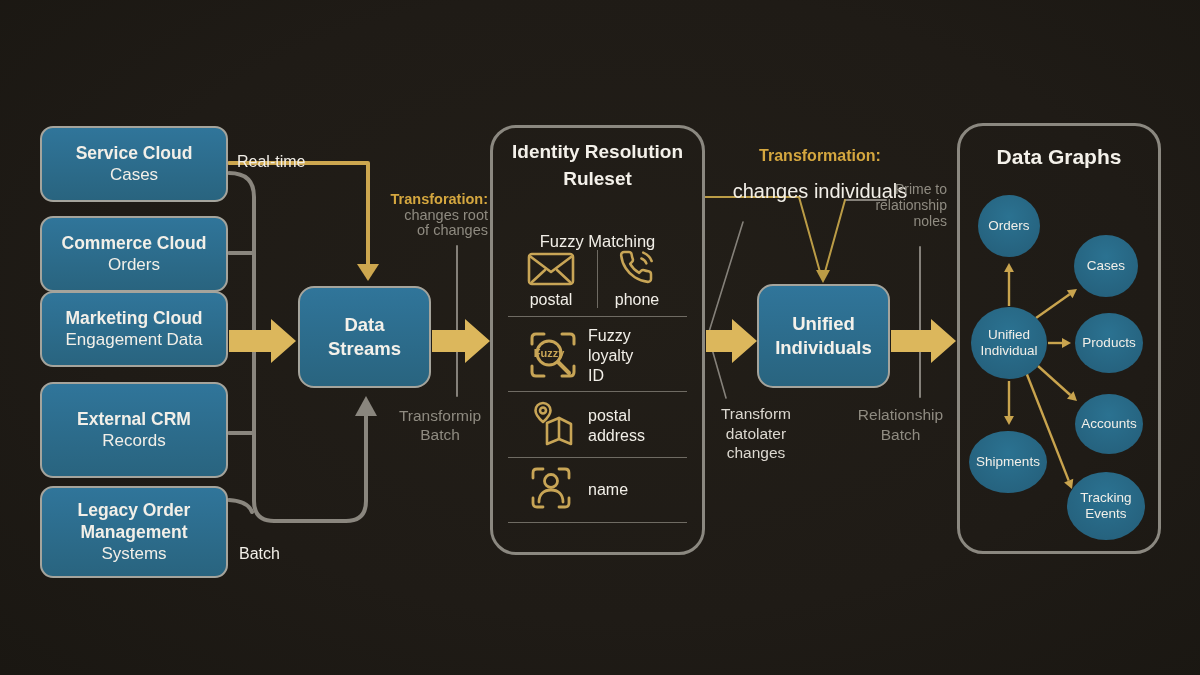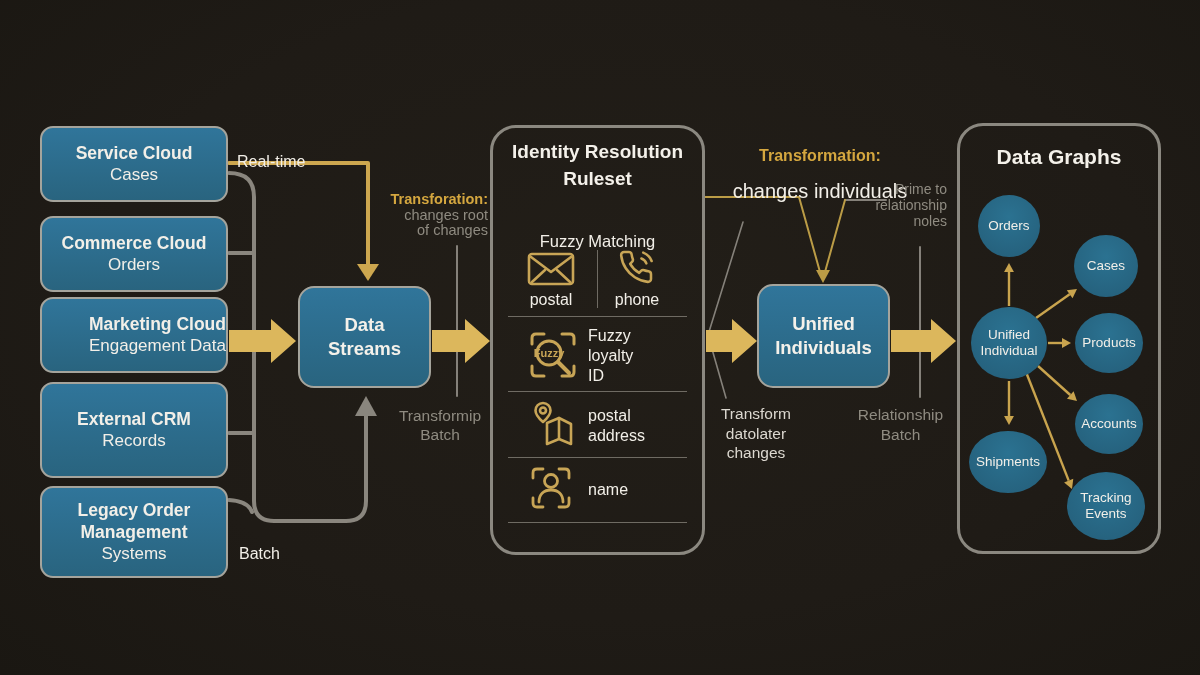--- a/index.html
+++ b/index.html
@@ -91,21 +91,21 @@
 
   <div id="sources">
       <div class="src" style="top: 126px; height: 76px;">
         <span class="b ml">Service Cloud</span>
         <span class="r ml">Cases</span>
       </div>
       <div class="src" style="top: 216px; height: 76px;">
         <span class="b ml">Commerce Cloud</span>
         <span class="r ml">Orders</span>
       </div>
-      <div class="src" style="top: 297px; height: 76px; text-align: right;">
+      <div class="src" style="top: 291px; height: 76px;">
         <span class="b ml">Marketing Cloud</span>
         <span class="r ml">Engagement Data</span>
       </div>
       <div class="src" style="top: 382px; height: 96px;">
         <span class="b ml">External CRM</span>
         <span class="r ml">Records</span>
       </div>
       <div class="src" style="top: 486px; height: 92px;">
         <span class="b ml">Legacy Order
 Management</span>

